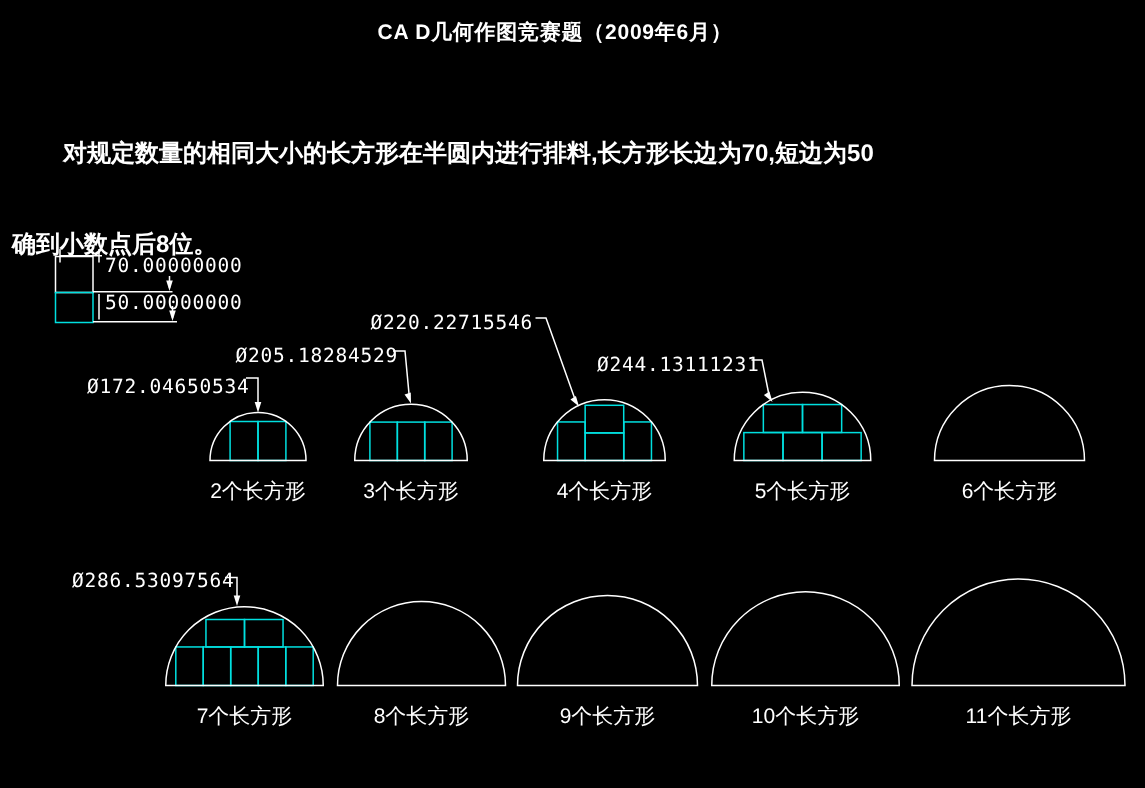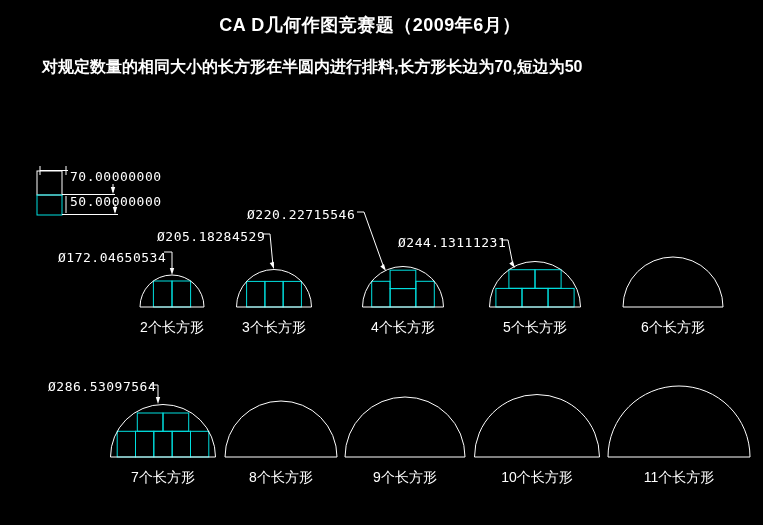--- a/index.html
+++ b/index.html
@@ -1,37 +1,38 @@
 <!DOCTYPE html>
 <html><head>
 <meta charset="utf-8">
 <style>
   html,body{margin:0;padding:0;background:#000;}
   .page{position:relative;width:763px;height:525px;background:#000;overflow:hidden;
         font-family:"Liberation Sans",sans-serif;}
   .title{position:absolute;top:13px;left:0;width:740px;text-align:center;
-         color:#fff;font-size:18px;font-weight:bold;letter-spacing:.5px;white-space:nowrap;}
+         color:#fff;font-size:14px;font-weight:bold;letter-spacing:.5px;white-space:nowrap;}
   .para{position:absolute;top:54px;left:8px;width:750px;color:#fff;
         font-size:16px;font-weight:bold;line-height:25px;}
-  .para .line{white-space:nowrap;}
+  .para .line{white-space:nowrap;margin-top:36px;}
   .para .indent{text-indent:34px;}
   svg.canvas{position:absolute;top:0;left:0;}
   .wline{stroke:#fff;stroke-width:1;fill:none;}
   .crect{stroke:#00e0e0;stroke-width:1;fill:none;}
   text{fill:#fff;}
   .cad{font:13px "DejaVu Sans Mono",monospace;letter-spacing:0.5px;}
   .clabel{font:14px "Liberation Sans",sans-serif;}
 </style>
 </head>
 <body>
 
 <div class="page">
   <div class="title">CA D几何作图竞赛题（2009年6月）</div>
   <div class="para">
     <div class="line indent">对规定数量的相同大小的长方形在半圆内进行排料,长方形长边为70,短边为50</div>
+    <div class="line">确到小数点后8位。</div>
   </div>
   <svg id="drawing" class="canvas" width="763" height="525">
       <g>
         <rect x="153.4" y="281.0" width="18.6" height="26.0" class="crect"></rect>
         <rect x="172.0" y="281.0" width="18.6" height="26.0" class="crect"></rect>
         <path d="M 140 307 A 32 32 0 0 1 204 307 Z" class="wline"></path>
         <text x="172" y="332" text-anchor="middle" class="clabel">2个长方形</text>
       </g>
       <g>
         <rect x="246.6" y="281.4" width="18.3" height="25.6" class="crect"></rect>

